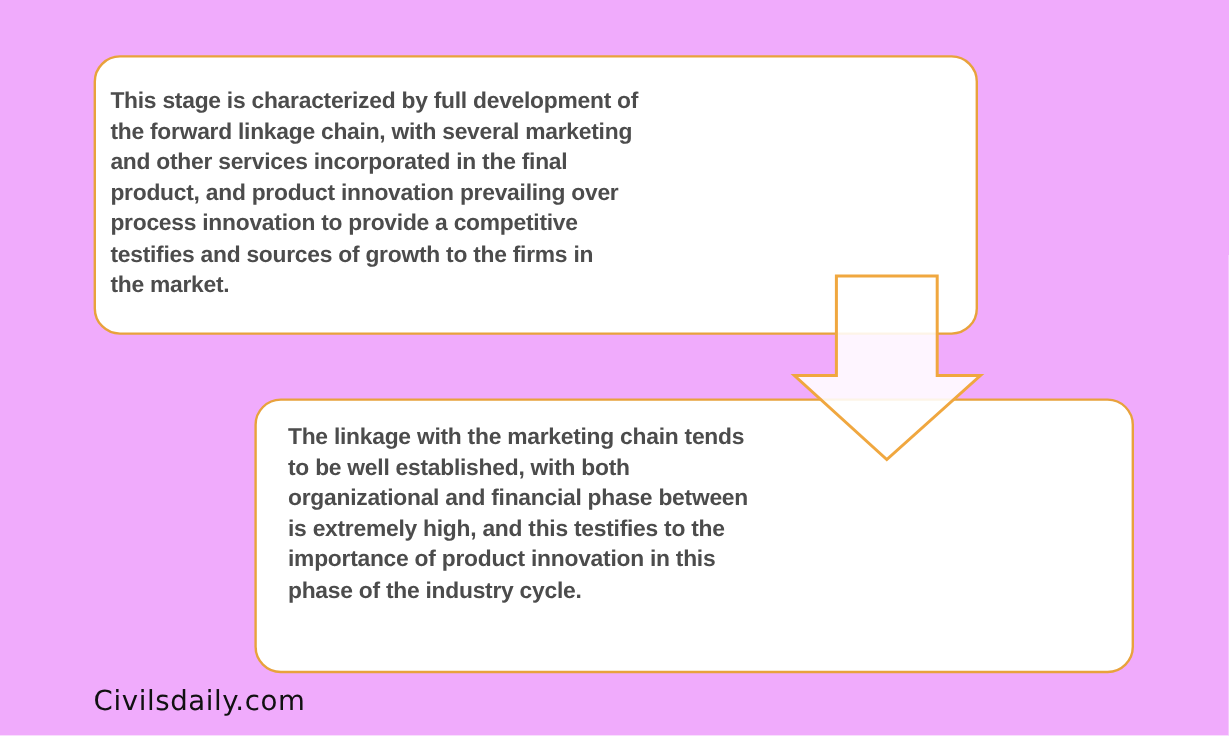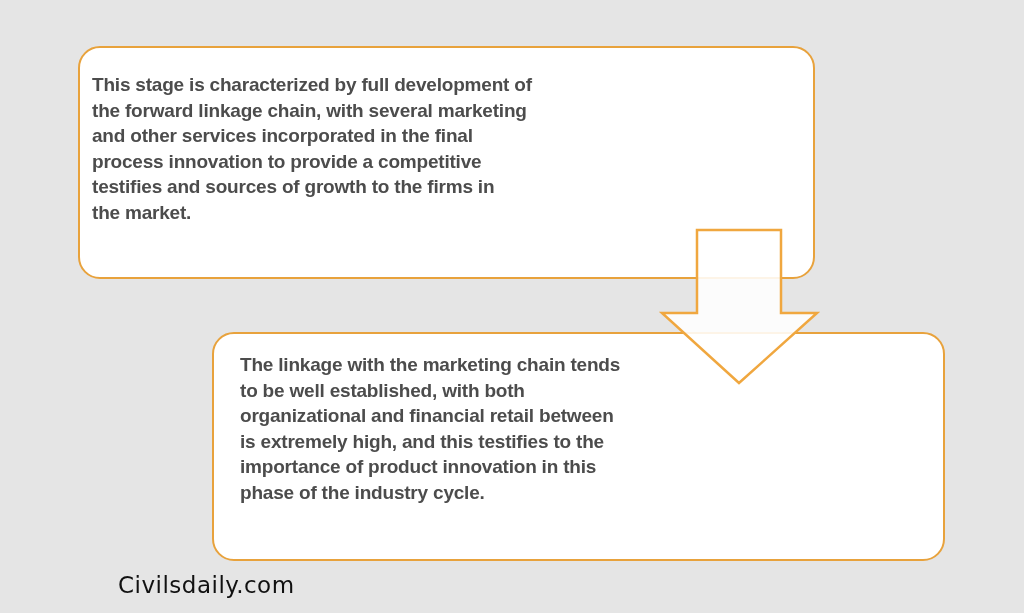--- a/index.html
+++ b/index.html
@@ -5,21 +5,21 @@
   html, body {
     margin: 0;
     padding: 0;
     background: #ffffff;
     font-family: "Liberation Sans", "DejaVu Sans", sans-serif;
   }
   .canvas {
     position: relative;
     width: 1024px;
     height: 613px;
-    background: #e5e5e5;
+    background: #f0abfc;
     overflow: hidden;
   }
   .box {
     position: absolute;
     border: 2px solid #e8a23c;
     border-radius: 22px;
     background: #ffffff;
     box-sizing: border-box;
   }
   .box1 { left: 78px; top: 46px; width: 737px; height: 233px; }
@@ -61,34 +61,35 @@
 </head>
 <body>
 
 <div class="canvas">
 
   <div class="box box1" style="border-color: rgb(232, 162, 60);"></div>
   <div class="boxtext box1text" style="color: rgb(76, 76, 76);">
     <div class="line">This stage is characterized by full development of</div>
     <div class="line">the forward linkage chain, with several marketing</div>
     <div class="line">and other services incorporated in the final</div>
+    <div class="line">product, and product innovation prevailing over</div>
     <div class="line">process innovation to provide a competitive</div>
     <div class="line">testifies and sources of growth to the firms in</div>
     <div class="line">the market.</div>
   </div>
 
   <div class="box box2" style="border-color: rgb(232, 162, 60);"></div>
   <div class="boxtext box2text" style="color: rgb(76, 76, 76);">
     <div class="line">The linkage with the marketing chain tends</div>
     <div class="line">to be well established, with both</div>
-    <div class="line">organizational and financial retail between</div>
+    <div class="line">organizational and financial phase between</div>
     <div class="line">is extremely high, and this testifies to the</div>
     <div class="line">importance of product innovation in this</div>
     <div class="line">phase of the industry cycle.</div>
   </div>
 
   <svg class="arrow-svg" width="180" height="170" viewBox="650 222 180 170">
     <polygon points="697,230 781,230 781,313 817,313 739,383 662,313 697,313" style="stroke: rgb(240, 167, 63);"></polygon>
   </svg>
 
-  <div class="watermark" style="color: rgb(17, 17, 17); margin-left: 40px;">Civilsdaily.com</div>
+  <div class="watermark" style="color: rgb(17, 17, 17);">Civilsdaily.com</div>
 
 </div>
 
 </body></html>

